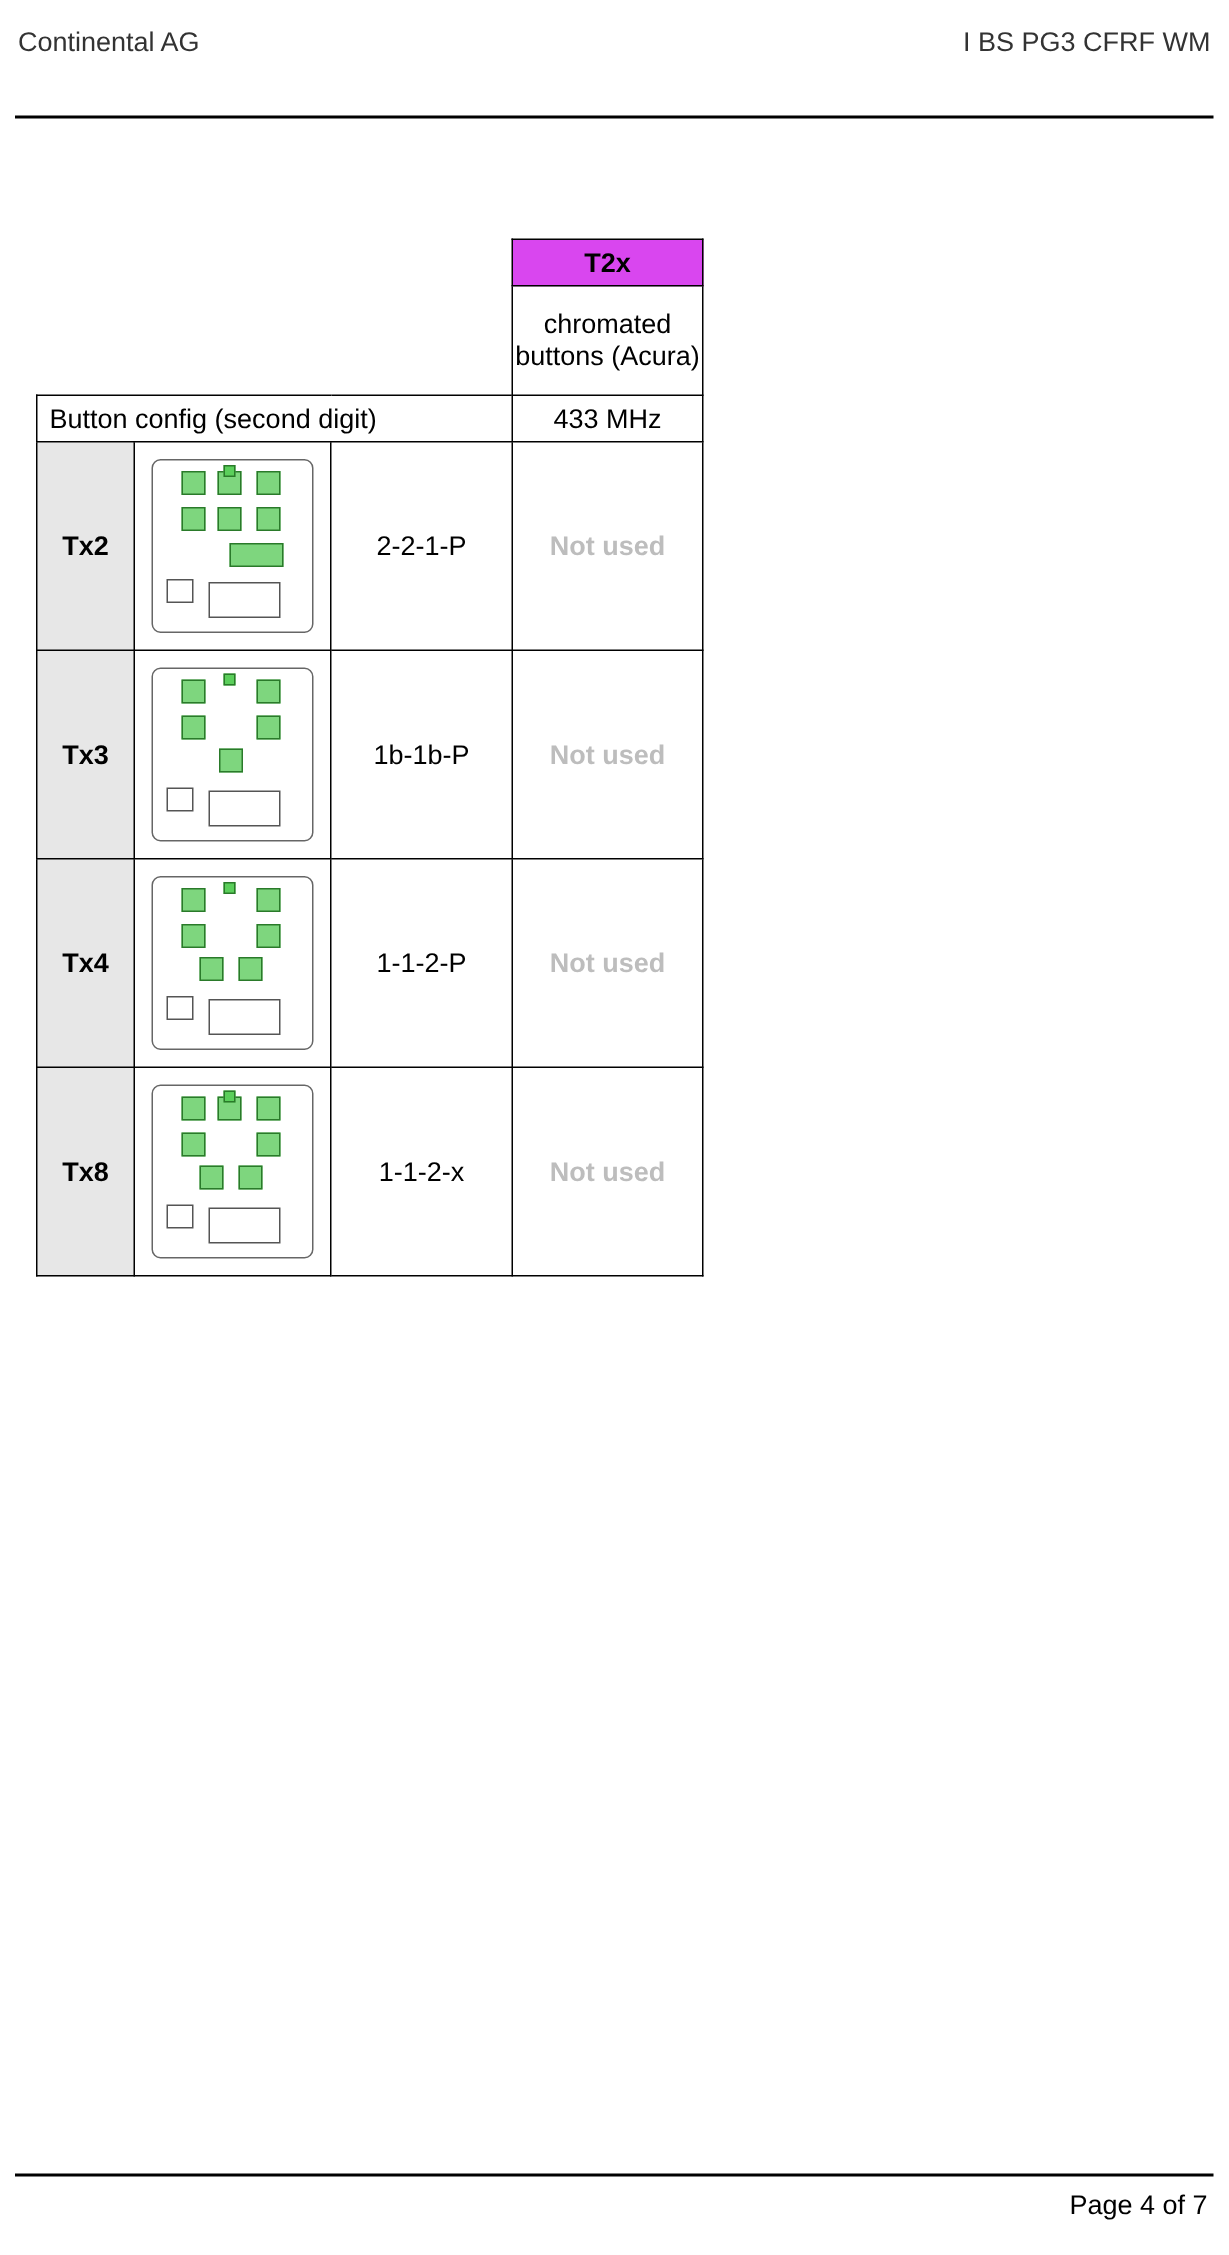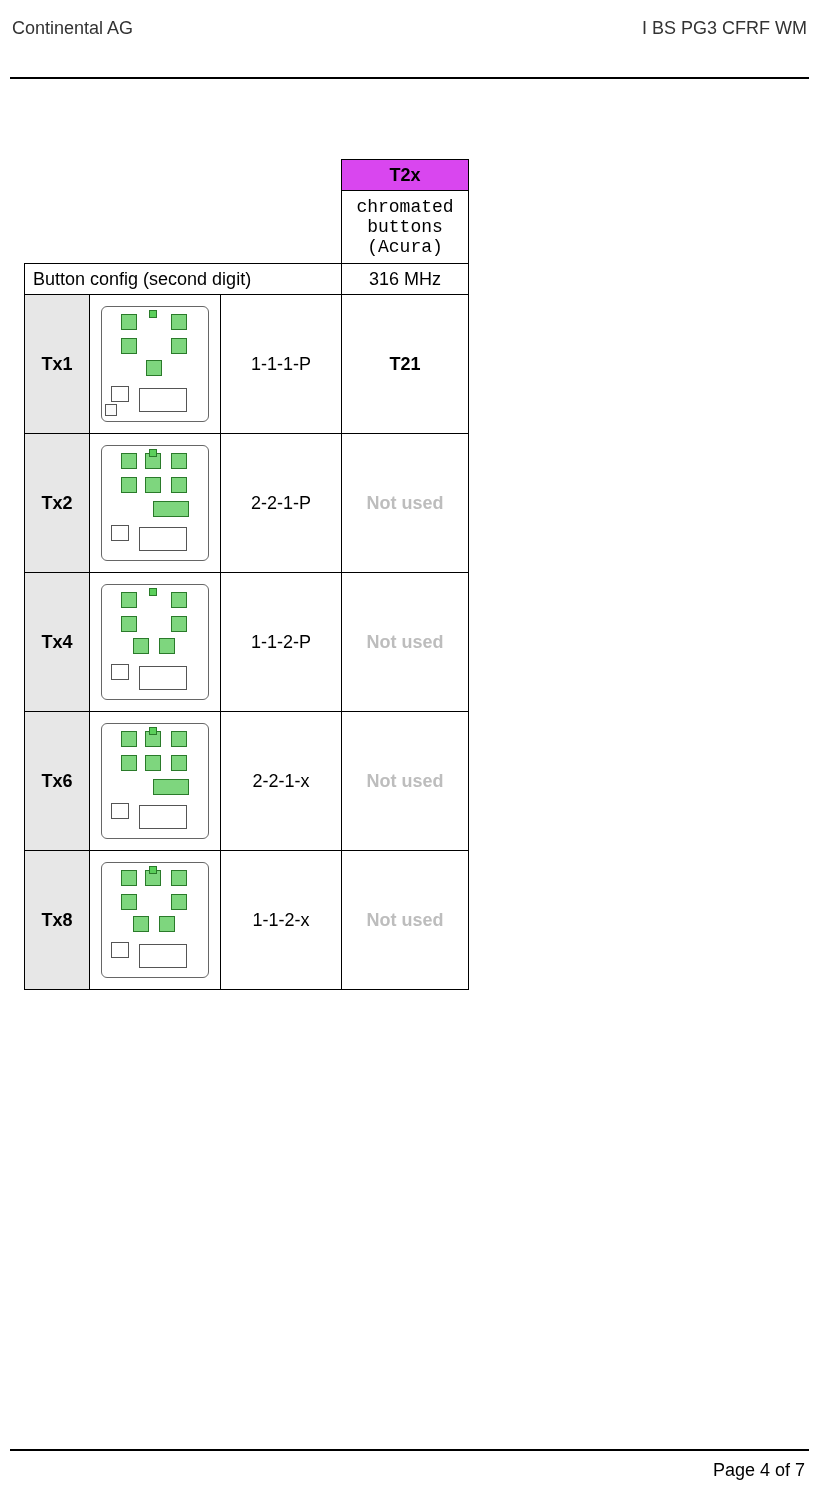--- a/index.html
+++ b/index.html
@@ -47,21 +47,21 @@
     padding: 0;
   }
   .no-border { border: none !important; }
   .col-id { width: 64px; background: #e7e7e7; font-weight: bold; }
   .col-img { width: 130px; background: #fff; }
   .col-code { width: 120px; background: #fff; }
   .col-val { width: 126px; background: #fff; }
   .hdr { background: #d946ef; font-weight: bold; }
   .sub-hdr { background: #fff; }
   .row-h1 td, .row-h1 th { height: 30px; }
-  .row-h2 td, .row-h2 th { height: 72px; font-family: Liberation Mono, monospace; }
+  .row-h2 td, .row-h2 th { height: 72px; }
   .row-h3 td, .row-h3 th { height: 30px; }
   .row-body td { height: 138px; }
   .not-used { color: #bdbdbd; font-weight: bold; }
   .used { font-weight: bold; }
   .footer-line {
     border-top: 2px solid #000;
     position: absolute;
     bottom: 52px;
     left: 10px;
     right: 10px;
@@ -135,64 +135,63 @@
           <tr class="row-h1">
         <td class="no-border" colspan="3" style="width:314px;"></td>
         <th class="hdr col-val">T2x</th>
       </tr>
       <tr class="row-h2">
         <td class="no-border" colspan="3"></td>
         <td class="sub-hdr col-val">chromated buttons (Acura)</td>
       </tr>
       <tr class="row-h3">
         <td colspan="3" style="text-align:left;padding-left:8px;">Button config (second digit)</td>
-        <td class="col-val">316 MHz</td>
-      </tr>
-
-      <tr class="row-body">
-        <td class="col-id">Tx1</td>
+        <td class="col-val">433 MHz</td>
+      </tr>
+
+
+      <tr class="row-body">
+        <td class="col-id">Tx2</td>
+        <td class="col-img">
+          <div class="pcb">
+            <div class="pcb-outline"></div>
+            <div class="btn-sq" style="left:22px;top:10px;"></div>
+            <div class="btn-sq" style="left:46px;top:10px;"></div>
+            <div class="btn-sq" style="left:72px;top:10px;"></div>
+            <div class="btn-sq" style="left:22px;top:34px;"></div>
+            <div class="btn-sq" style="left:46px;top:34px;"></div>
+            <div class="btn-sq" style="left:72px;top:34px;"></div>
+            <div class="btn-rect" style="left:54px;top:58px;"></div>
+            <div class="led" style="left:50px;top:6px;"></div>
+            <div class="chip" style="left:12px;top:82px;width:16px;height:14px;"></div>
+            <div class="chip" style="left:40px;top:84px;width:46px;height:22px;"></div>
+          </div>
+        </td>
+        <td class="col-code">2-2-1-P</td>
+        <td class="col-val not-used">Not used</td>
+      </tr>
+
+      <tr class="row-body">
+        <td class="col-id">Tx3</td>
         <td class="col-img">
           <div class="pcb">
             <div class="pcb-outline"></div>
             <div class="btn-sq" style="left:22px;top:10px;"></div>
             <div class="btn-sq" style="left:72px;top:10px;"></div>
             <div class="btn-sq" style="left:22px;top:34px;"></div>
             <div class="btn-sq" style="left:72px;top:34px;"></div>
             <div class="btn-sq" style="left:47px;top:56px;"></div>
             <div class="led" style="left:50px;top:6px;"></div>
             <div class="chip" style="left:12px;top:82px;width:16px;height:14px;"></div>
             <div class="chip" style="left:40px;top:84px;width:46px;height:22px;"></div>
-            <div class="pad" style="left:6px;top:100px;width:10px;height:10px;"></div>
-          </div>
-        </td>
-        <td class="col-code">1-1-1-P</td>
-        <td class="col-val used">T21</td>
-      </tr>
-
-      <tr class="row-body">
-        <td class="col-id">Tx2</td>
-        <td class="col-img">
-          <div class="pcb">
-            <div class="pcb-outline"></div>
-            <div class="btn-sq" style="left:22px;top:10px;"></div>
-            <div class="btn-sq" style="left:46px;top:10px;"></div>
-            <div class="btn-sq" style="left:72px;top:10px;"></div>
-            <div class="btn-sq" style="left:22px;top:34px;"></div>
-            <div class="btn-sq" style="left:46px;top:34px;"></div>
-            <div class="btn-sq" style="left:72px;top:34px;"></div>
-            <div class="btn-rect" style="left:54px;top:58px;"></div>
-            <div class="led" style="left:50px;top:6px;"></div>
-            <div class="chip" style="left:12px;top:82px;width:16px;height:14px;"></div>
-            <div class="chip" style="left:40px;top:84px;width:46px;height:22px;"></div>
-          </div>
-        </td>
-        <td class="col-code">2-2-1-P</td>
-        <td class="col-val not-used">Not used</td>
-      </tr>
-
+          </div>
+        </td>
+        <td class="col-code">1b-1b-P</td>
+        <td class="col-val not-used">Not used</td>
+      </tr>
 
       <tr class="row-body">
         <td class="col-id">Tx4</td>
         <td class="col-img">
           <div class="pcb">
             <div class="pcb-outline"></div>
             <div class="btn-sq" style="left:22px;top:10px;"></div>
             <div class="btn-sq" style="left:72px;top:10px;"></div>
             <div class="btn-sq" style="left:22px;top:34px;"></div>
             <div class="btn-sq" style="left:72px;top:34px;"></div>
@@ -201,40 +200,20 @@
             <div class="led" style="left:50px;top:6px;"></div>
             <div class="chip" style="left:12px;top:82px;width:16px;height:14px;"></div>
             <div class="chip" style="left:40px;top:84px;width:46px;height:22px;"></div>
           </div>
         </td>
         <td class="col-code">1-1-2-P</td>
         <td class="col-val not-used">Not used</td>
       </tr>
 
 
-      <tr class="row-body">
-        <td class="col-id">Tx6</td>
-        <td class="col-img">
-          <div class="pcb">
-            <div class="pcb-outline"></div>
-            <div class="btn-sq" style="left:22px;top:10px;"></div>
-            <div class="btn-sq" style="left:46px;top:10px;"></div>
-            <div class="btn-sq" style="left:72px;top:10px;"></div>
-            <div class="btn-sq" style="left:22px;top:34px;"></div>
-            <div class="btn-sq" style="left:46px;top:34px;"></div>
-            <div class="btn-sq" style="left:72px;top:34px;"></div>
-            <div class="btn-rect" style="left:54px;top:58px;"></div>
-            <div class="led" style="left:50px;top:6px;"></div>
-            <div class="chip" style="left:12px;top:82px;width:16px;height:14px;"></div>
-            <div class="chip" style="left:40px;top:84px;width:46px;height:22px;"></div>
-          </div>
-        </td>
-        <td class="col-code">2-2-1-x</td>
-        <td class="col-val not-used">Not used</td>
-      </tr>
 
 
       <tr class="row-body">
         <td class="col-id">Tx8</td>
         <td class="col-img">
           <div class="pcb">
             <div class="pcb-outline"></div>
             <div class="btn-sq" style="left:22px;top:10px;"></div>
             <div class="btn-sq" style="left:46px;top:10px;"></div>
             <div class="btn-sq" style="left:72px;top:10px;"></div>

